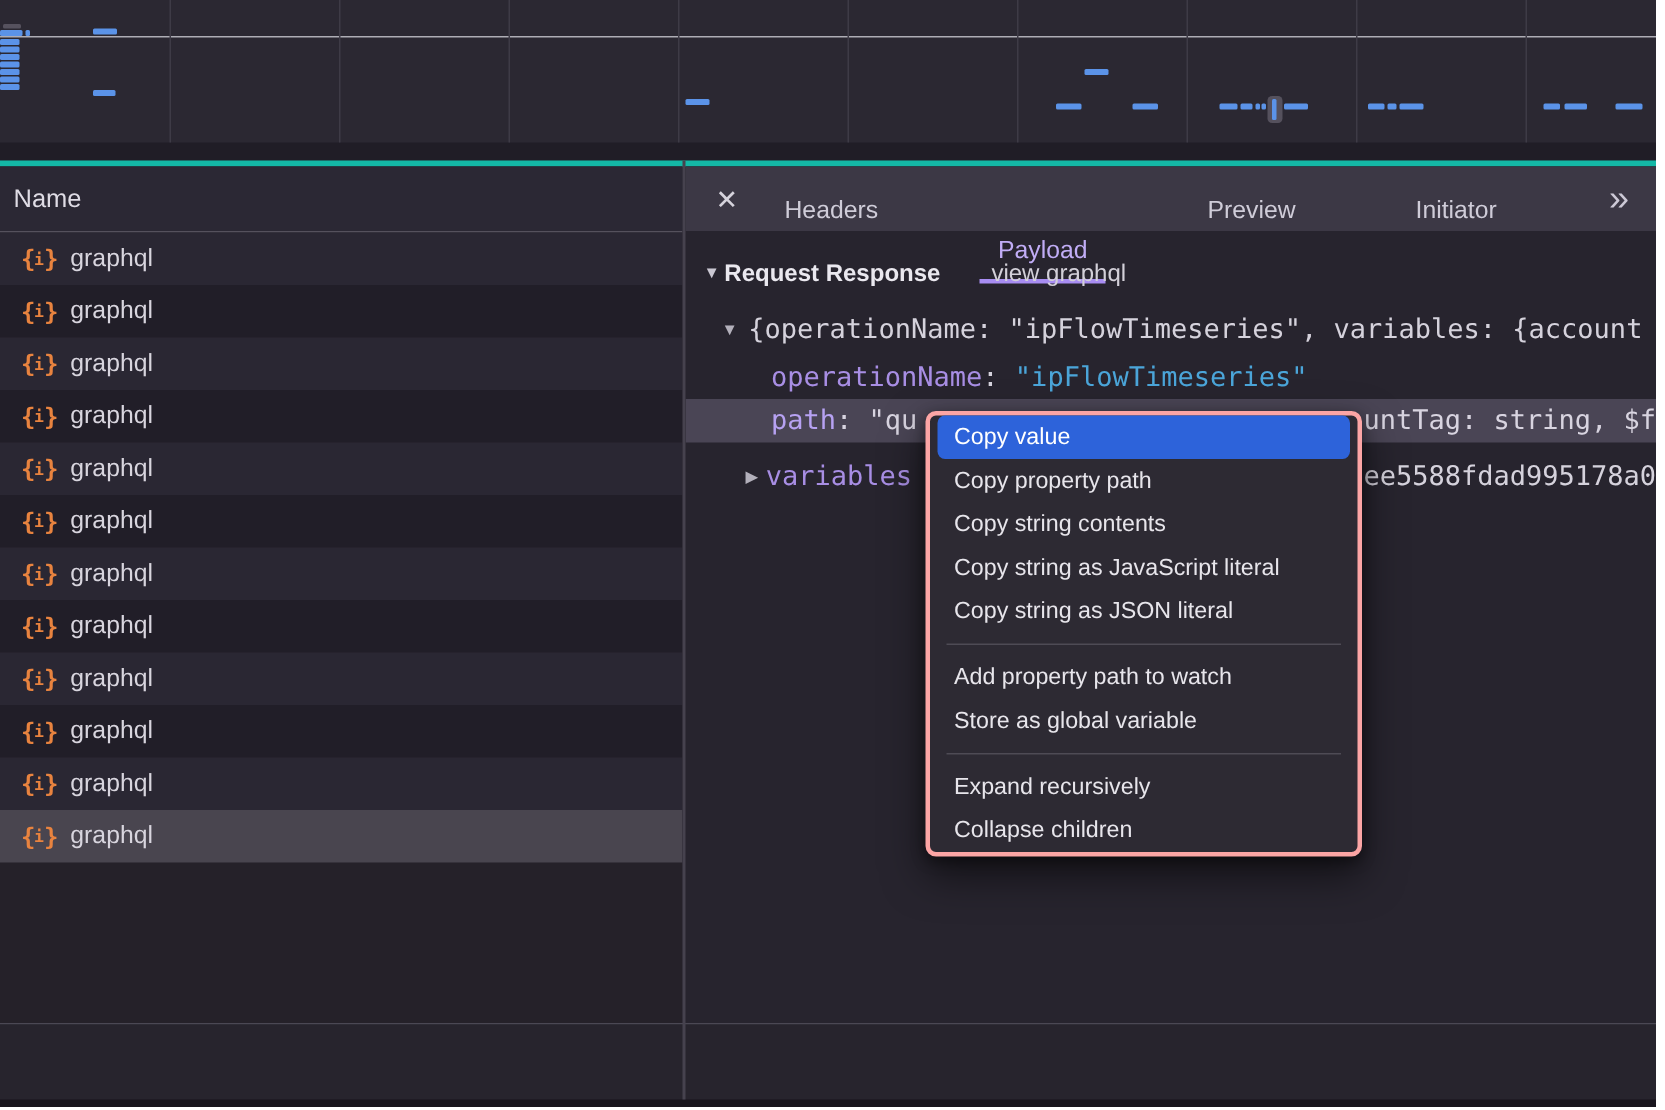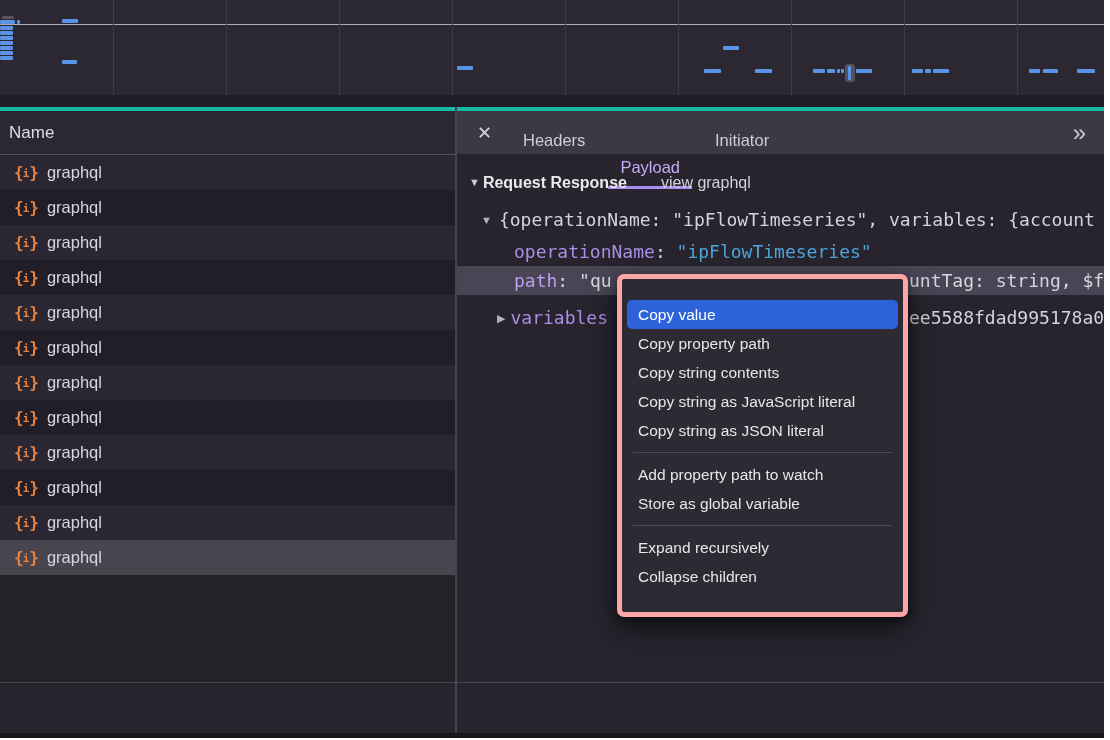--- a/index.html
+++ b/index.html
@@ -61,21 +61,21 @@
   .row-query .plain{color:#d8d4e0;}
   .frag-right{position:absolute;left:452px;top:0;}
 
   
   .footer-line{position:absolute;left:0;top:682px;width:1104px;height:1px;background:#4b4854;}
   .footer{position:absolute;left:0;top:683px;width:1104px;height:50px;background:#27242d;}
   .bottom-strip{position:absolute;left:0;top:733px;width:1104px;height:5px;background:#18151d;}
 
   
   .context-menu{position:absolute;left:617px;top:274px;width:291px;box-sizing:border-box;
-                background:#2d2a33;border:5px solid #fca5a5;border-radius:7px;padding:21px 0;
+                background:#2d2a33;border:3px solid #fca5a5;border-radius:7px;padding:0 0;
                 box-shadow:0 12px 28px rgba(0,0,0,.55),0 3px 9px rgba(0,0,0,.4);z-index:10;}
   .menu-item{height:29px;line-height:29px;margin:0 5px;padding:0 11px;border-radius:5px;
              color:#e7e5eb;font-size:15.5px;white-space:nowrap;}
   .menu-item.highlighted{background:#2d63da;color:#ffffff;}
   .menu-separator{height:1px;background:#4e4b55;margin:7px 11px;}
 </style>
 </head>
 <body>
 
 <div class="window">
@@ -177,23 +177,24 @@
           <div class="req-row selected">
             <span class="req-icon">{<span class="dot">i</span>}</span>
             <span>graphql</span>
           </div>
         </div>
     </div>
 
     <div class="right-panel">
       <div class="tabbar">
         <span class="close-btn">✕</span>
-        <span id="tabs-container" style="display:flex;height:27px;">
+        <span id="tabs-container" style="display:flex;height:27px;gap:45px;">
             <div class="tab">Headers</div>
             <div class="tab active">Payload</div>
+            <div class="tab">Preview</div>
             <div class="tab">Initiator</div>
           </span>
         <span class="overflow-btn">»</span>
       </div>
 
       <div class="payload-content">
         <div class="section-header"><span class="tri">▼</span><span class="title">Request Response</span><span class="view-source">view graphql</span></div>
 
         <div class="tree-row" style="top:51px;padding-left:24px;"><span class="tri">▼</span><span class="plain" style="margin-left:7px;">{operationName: "ipFlowTimeseries", variables: {account</span></div>
 

